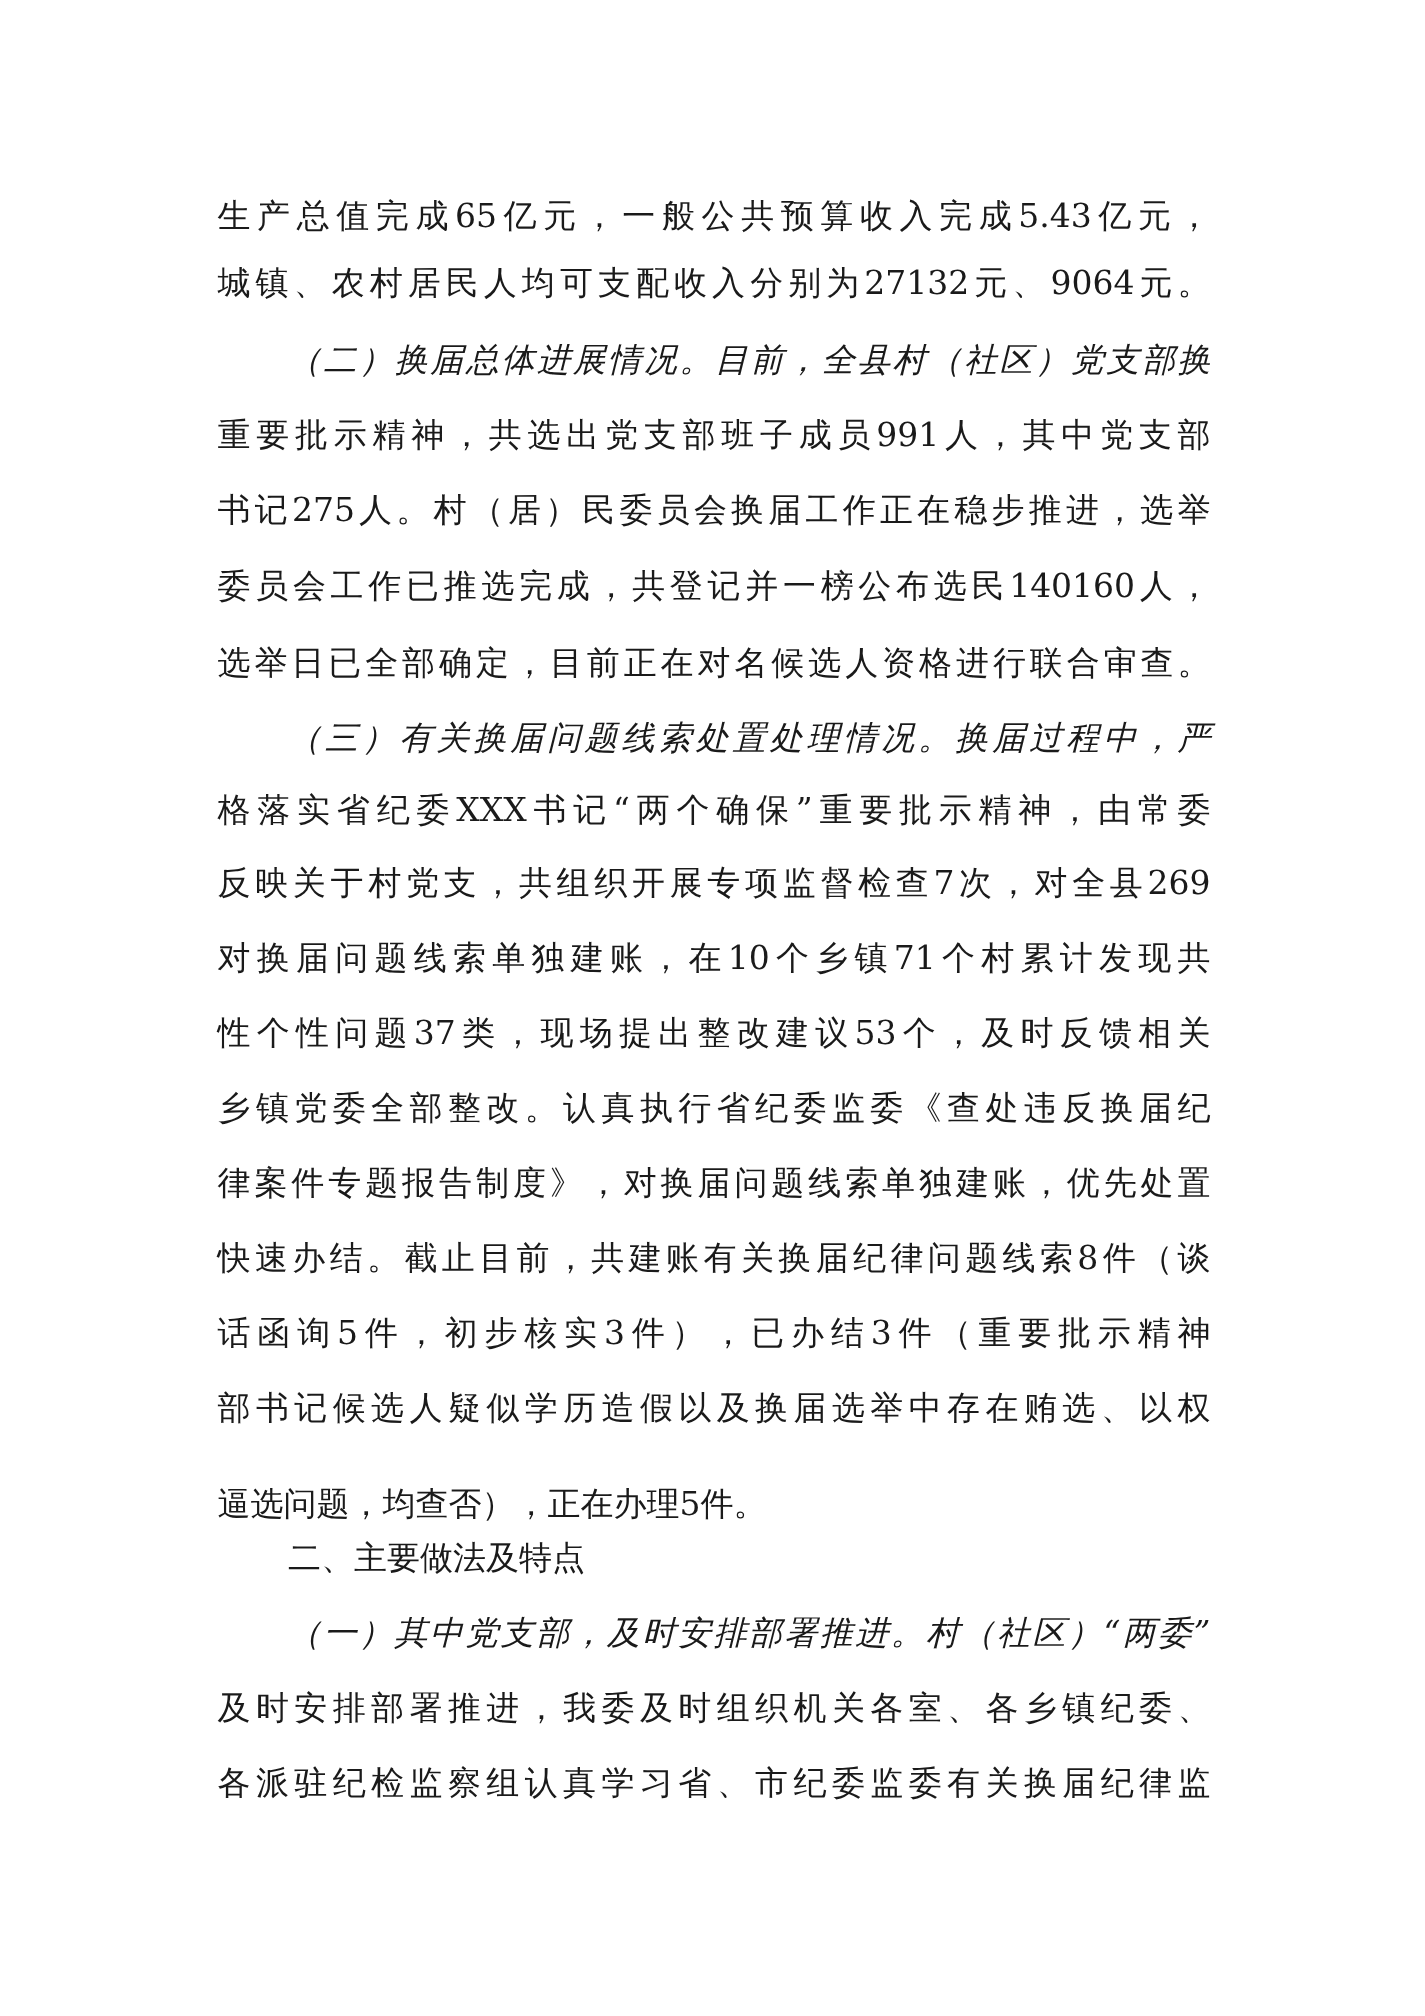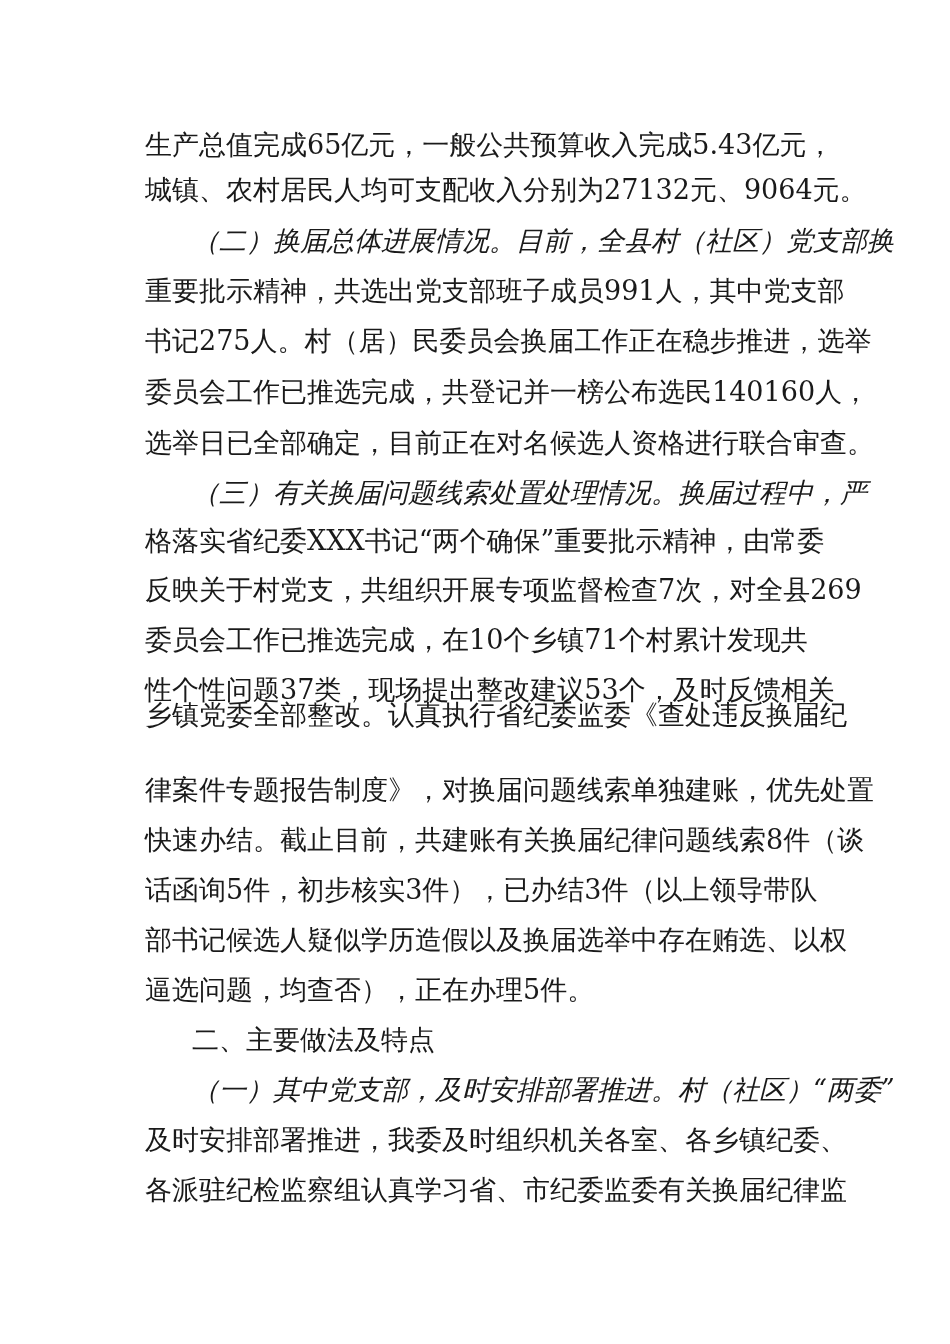--- a/index.html
+++ b/index.html
@@ -19,29 +19,30 @@
       position: absolute;
       left: 145px;
       top: 0;
       width: 662px;
     }
     .line {
       position: absolute;
       left: 0;
       width: 662px;
       height: 30px;
-      font-size: 27px;
+      font-size: 22px;
       line-height: 30px;
       white-space: nowrap;
       text-align: justify;
       text-align-last: justify;
       letter-spacing: 0;
     }
     .line.last {
       text-align-last: left;
+      margin-top: 14px;
     }
     .line.indent {
       left: 47px;
       width: 615px;
       font-style: italic;
     }
     .line.heading {
       left: 47px;
       width: auto;
       text-align-last: left;
@@ -54,25 +55,25 @@
   <div class="line" style="top:130px">生产总值完成65亿元，一般公共预算收入完成5.43亿元，</div>
   <div class="line" style="top:175px">城镇、农村居民人均可支配收入分别为27132元、9064元。</div>
   <div class="line indent" style="top:226px">（二）换届总体进展情况。目前，全县村（社区）党支部换</div>
   <div class="line" style="top:276px">重要批示精神，共选出党支部班子成员991人，其中党支部</div>
   <div class="line" style="top:326px">书记275人。村（居）民委员会换届工作正在稳步推进，选举</div>
   <div class="line" style="top:377px">委员会工作已推选完成，共登记并一榜公布选民140160人，</div>
   <div class="line" style="top:428px">选举日已全部确定，目前正在对名候选人资格进行联合审查。</div>
   <div class="line indent" style="top:478px">（三）有关换届问题线索处置处理情况。换届过程中，严</div>
   <div class="line" style="top:526px">格落实省纪委XXX书记“两个确保”重要批示精神，由常委</div>
   <div class="line" style="top:575px">反映关于村党支，共组织开展专项监督检查7次，对全县269</div>
-  <div class="line" style="top:625px">委员会工作已推选完成，在10个乡镇71个村累计发现共</div>
+  <div class="line" style="top:625px">对换届问题线索单独建账，在10个乡镇71个村累计发现共</div>
   <div class="line" style="top:675px">性个性问题37类，现场提出整改建议53个，及时反馈相关</div>
-  <div class="line" style="top:700px">乡镇党委全部整改。认真执行省纪委监委《查处违反换届纪</div>
+  <div class="line" style="top:725px">乡镇党委全部整改。认真执行省纪委监委《查处违反换届纪</div>
   <div class="line" style="top:775px">律案件专题报告制度》，对换届问题线索单独建账，优先处置</div>
   <div class="line" style="top:825px">快速办结。截止目前，共建账有关换届纪律问题线索8件（谈</div>
-  <div class="line" style="top:875px">话函询5件，初步核实3件），已办结3件（以上领导带队</div>
+  <div class="line" style="top:875px">话函询5件，初步核实3件），已办结3件（重要批示精神</div>
   <div class="line" style="top:925px">部书记候选人疑似学历造假以及换届选举中存在贿选、以权</div>
   <div class="line last" style="top:975px">逼选问题，均查否），正在办理5件。</div>
   <div class="line heading" style="top:1025px">二、主要做法及特点</div>
   <div class="line indent" style="top:1075px">（一）其中党支部，及时安排部署推进。村（社区）“两委”</div>
   <div class="line" style="top:1125px">及时安排部署推进，我委及时组织机关各室、各乡镇纪委、</div>
   <div class="line" style="top:1175px">各派驻纪检监察组认真学习省、市纪委监委有关换届纪律监</div>
 </div>
 
 </body></html>

